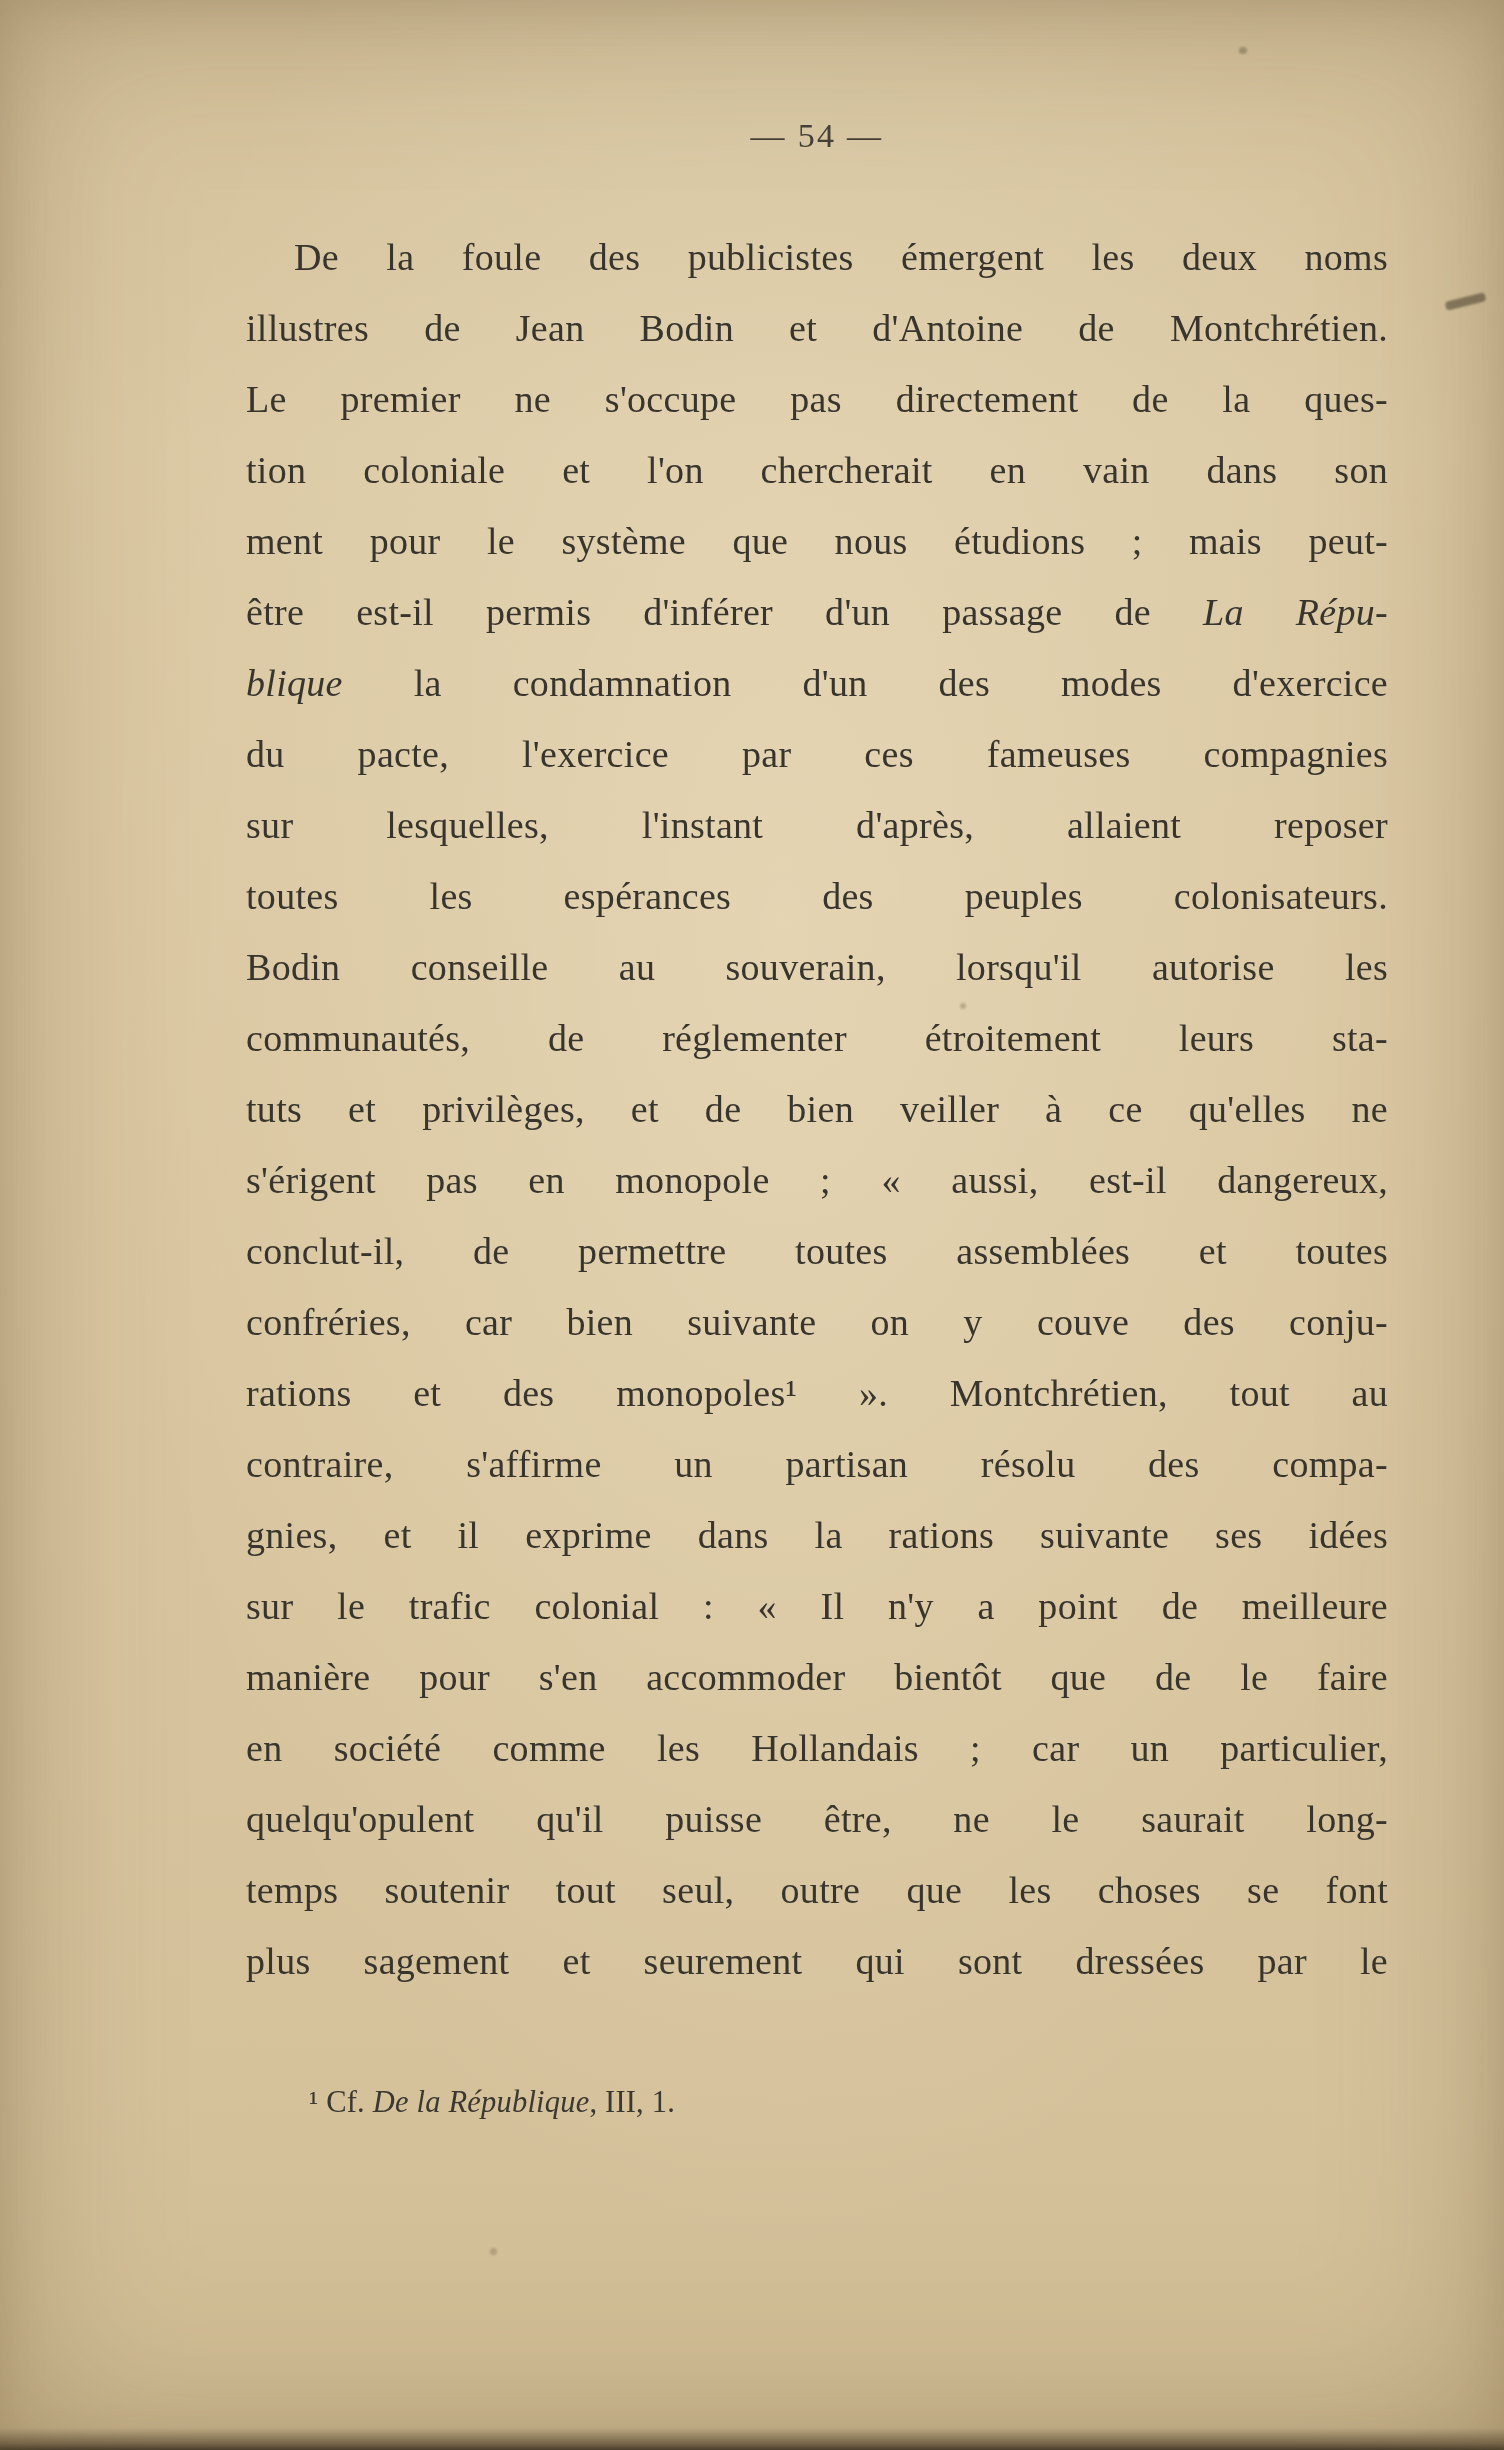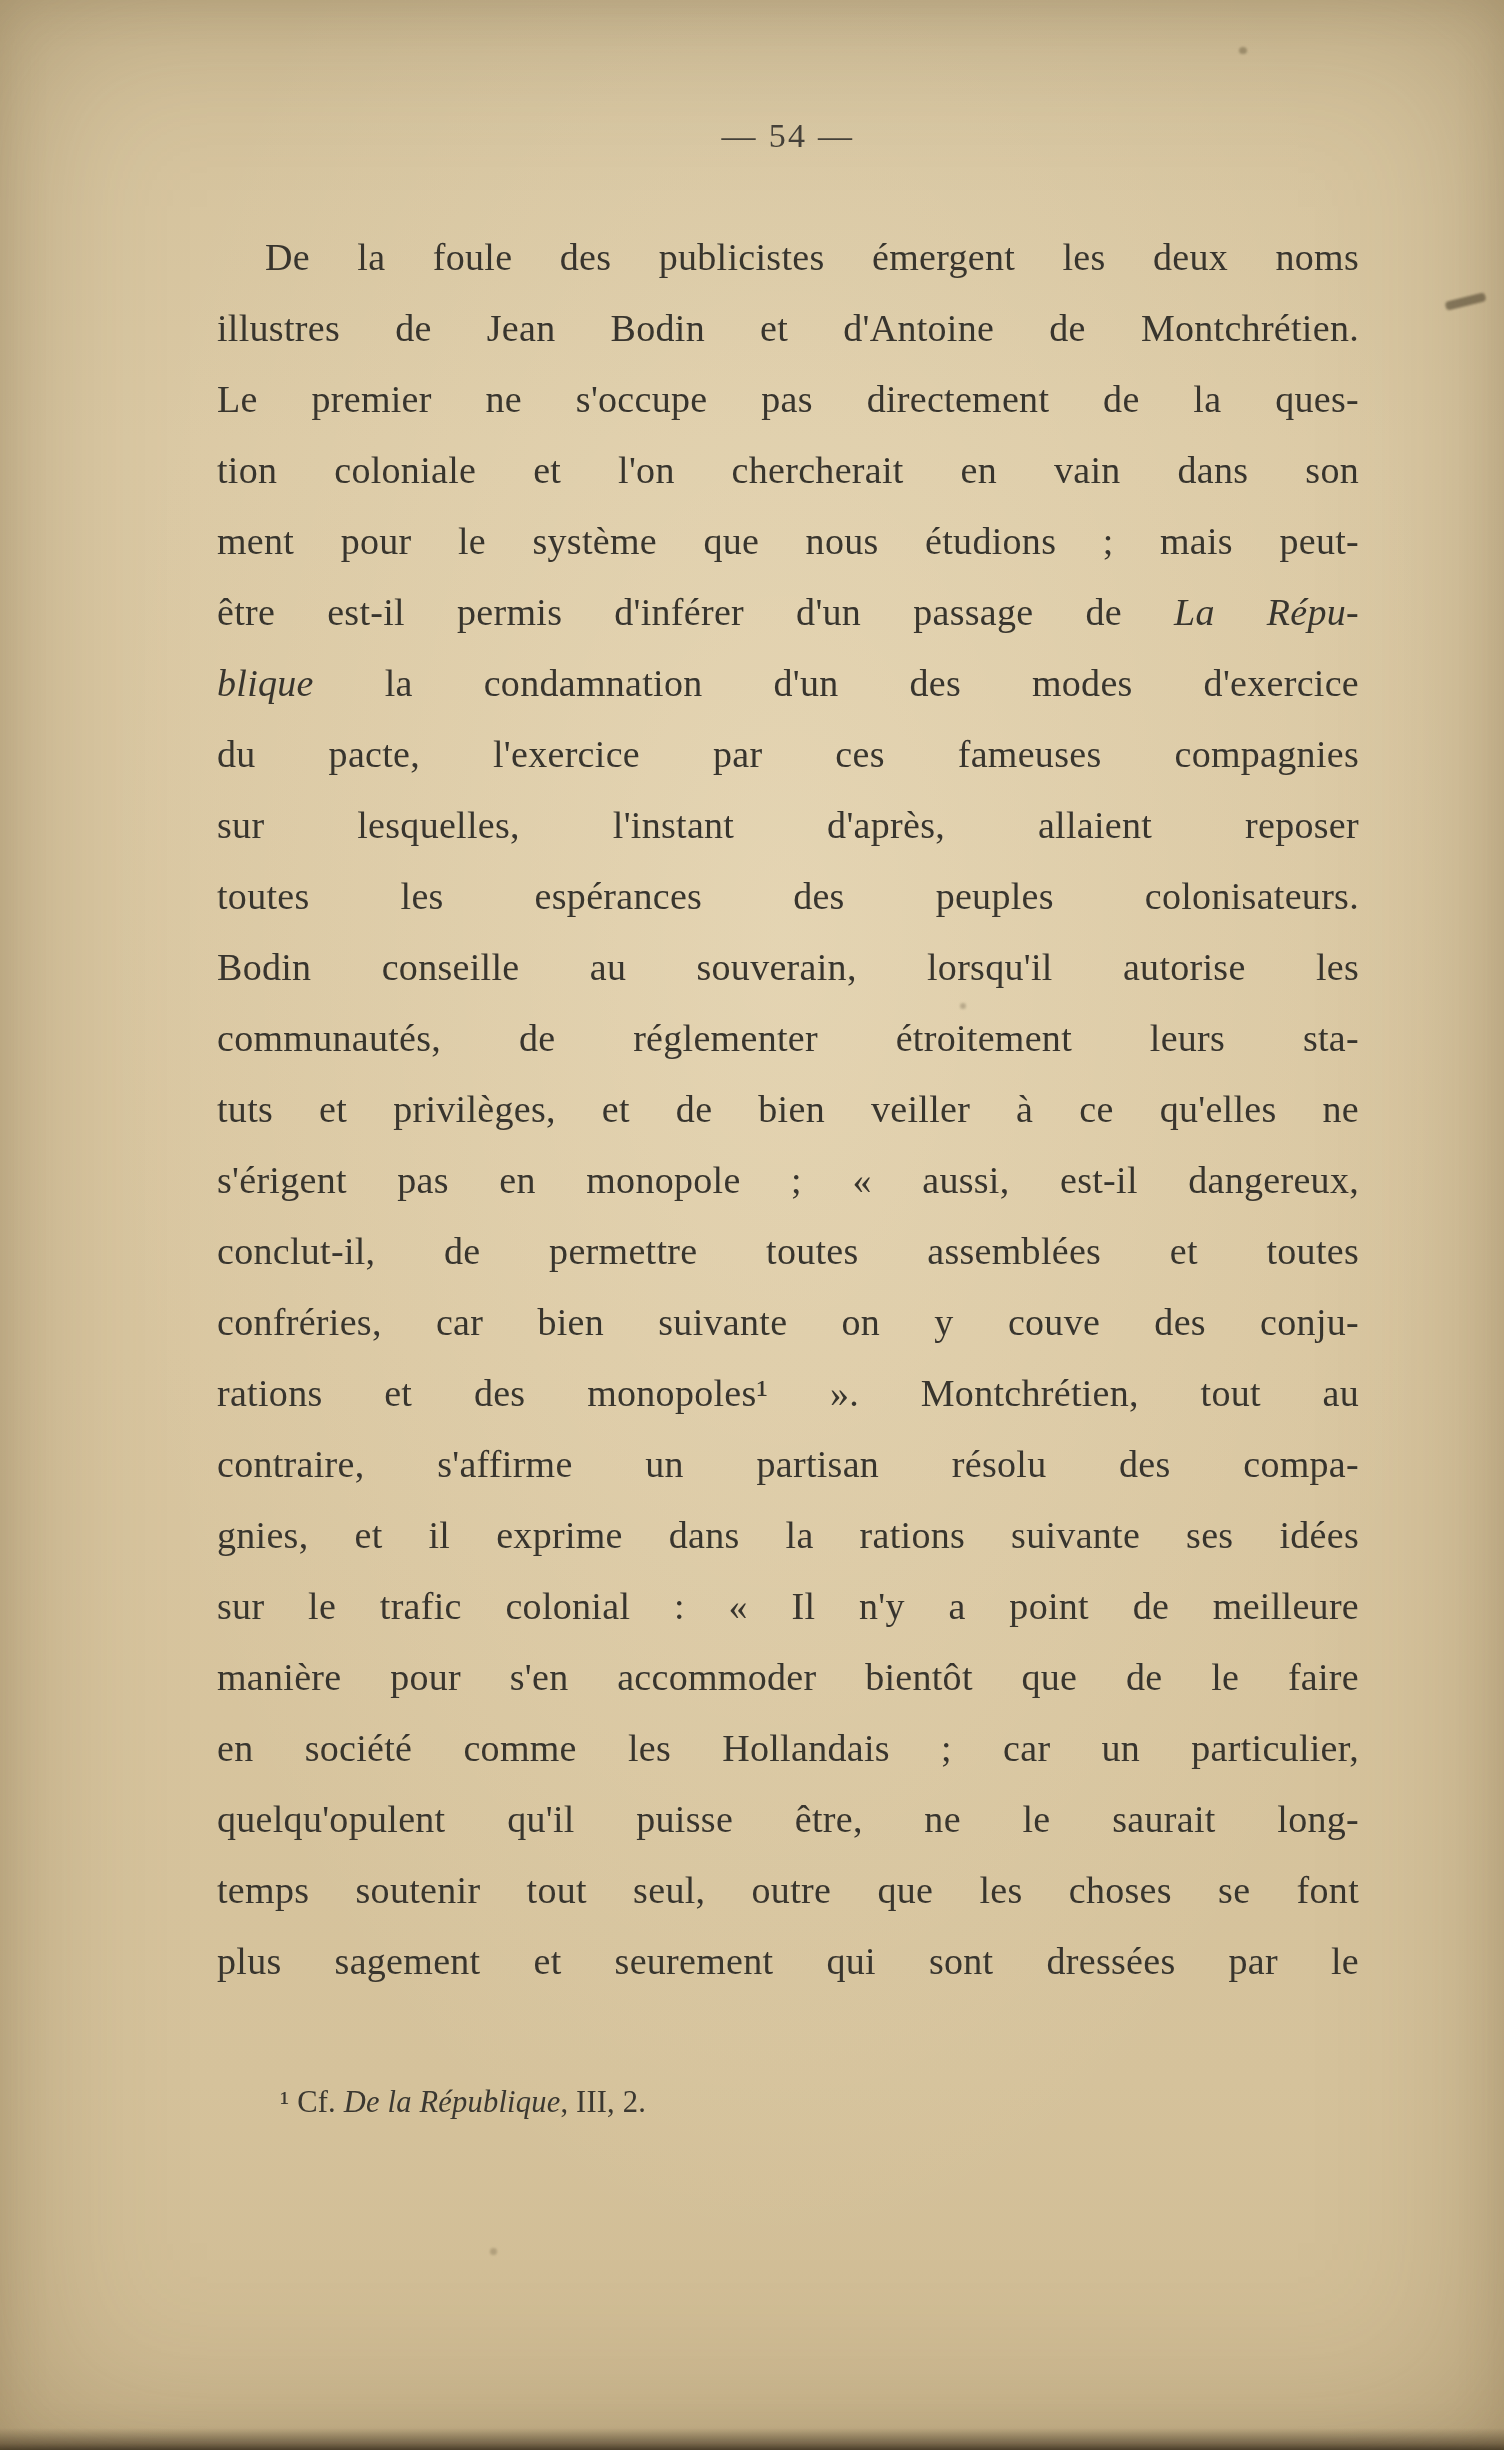--- a/index.html
+++ b/index.html
@@ -13,21 +13,21 @@
       linear-gradient(180deg, #d3c19b 0%, #dbc9a4 18%, #d9c6a0 55%, #d5c29b 85%, #cfbb93 100%);
     font-family: "Liberation Serif", "DejaVu Serif", serif;
     color: #38352e;
   }
   .vignette {
     position: absolute; inset: 0; pointer-events: none;
     box-shadow: inset 0 0 172px rgba(104,84,48,0.38), inset 0 0 47px rgba(104,84,48,0.18);
   }
   .content {
     position: absolute;
-    left: 217px;
+    left: 246px;
     top: 117px;
     width: 1142px;
   }
   .page-number {
     text-align: center;
     font-size: 34px;
     letter-spacing: 2.3px;
     color: #45413a;
     margin-bottom: 67px;
   }
@@ -105,21 +105,21 @@
       <div class="line"><span>gnies, et il exprime dans la rations suivante ses idées</span></div>
       <div class="line"><span>sur le trafic colonial : « Il n'y a point de meilleure</span></div>
       <div class="line"><span>manière pour s'en accommoder bientôt que de le faire</span></div>
       <div class="line"><span>en société comme les Hollandais ; car un particulier,</span></div>
       <div class="line"><span>quelqu'opulent qu'il puisse être, ne le saurait long-</span></div>
       <div class="line"><span>temps soutenir tout seul, outre que les choses se font</span></div>
       <div class="line"><span>plus sagement et seurement qui sont dressées par le</span></div>
     </div>
 
     <div class="footnote">
-      <span>¹ Cf. </span><span class="italic">De la République</span><span>, III, 2.</span>
+      <span>¹ Cf. </span><span class="italic">De la République</span><span>, III, 1.</span>
     </div>
 
   </div>
 
   <div class="artifact dash"></div>
   <div class="artifact speck-1"></div>
   <div class="artifact speck-2"></div>
   <div class="artifact speck-3"></div>
   <div class="bottom-edge"></div>
   <div class="vignette"></div>

